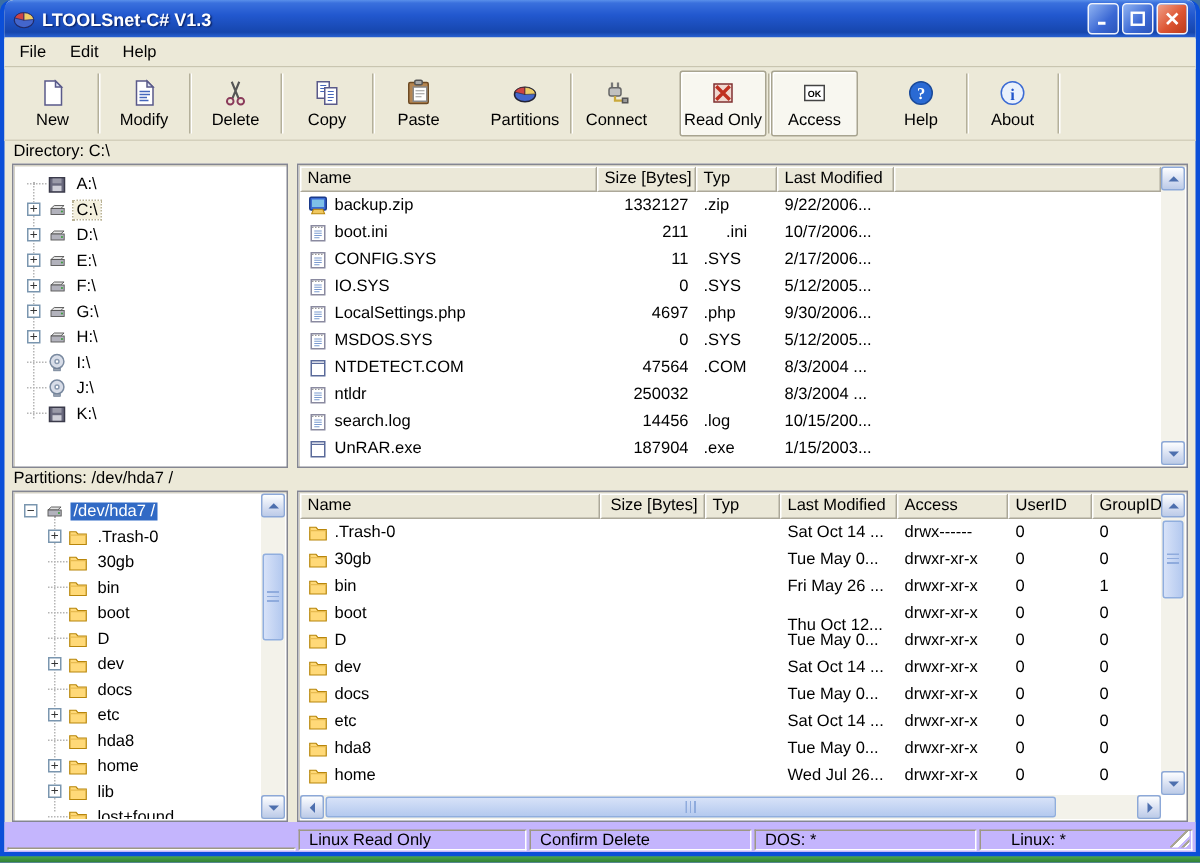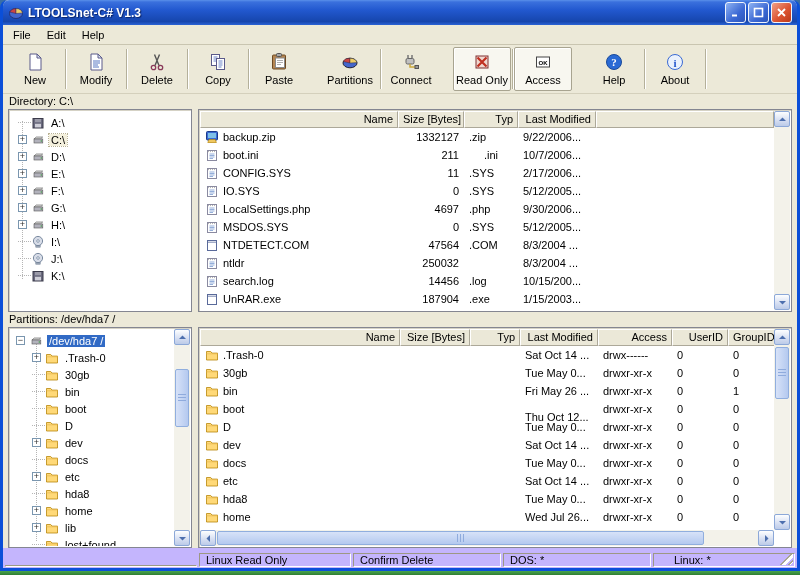--- a/index.html
+++ b/index.html
@@ -58,21 +58,21 @@
   .tree-label { padding:0 2px; white-space:nowrap; }
   .sel-inactive { background:#f4f0dd; outline:1px dotted #b9b294; }
   .sel-active { background:#316ac5; color:#fff; }
   .tree-vline { position:absolute; border-left:1px dotted #b5b5b5; }
   
   .lv-content { position:absolute; inset:1px 17px 1px 1px; overflow:hidden; }
   .lv-content.hscroll { bottom:17px; }
   .lv-header { display:flex; height:17px; }
   .lv-hcell { background:#ebe8d8; border-top:1px solid #fff; border-left:1px solid #fff;
     border-right:1px solid #aca899; border-bottom:1px solid #aca899;
-    padding:1px 4px; white-space:nowrap; overflow:hidden; flex:0 0 auto;text-align:right; }
+    padding:1px 4px; white-space:nowrap; overflow:hidden; flex:0 0 auto; }
   .lv-hcell.filler { flex:1 1 auto; }
   .lv-hcell.num { text-align:right; }
   .lv-row { display:flex; height:18px; align-items:center; }
   .lv-cell { padding:0 5px; white-space:nowrap; overflow:hidden; flex:0 0 auto; }
   .lv-cell.num { text-align:right; }
   .lv-cell.name { display:flex; align-items:center; gap:4px; }
   .lv-cell .icon14 { width:14px; height:14px; flex:0 0 14px; }
   
   .sbar-v { position:absolute; top:1px; right:1px; bottom:1px; width:16px; background:#f3f2ea; }
   .sbar-v.above-h { bottom:17px; }

